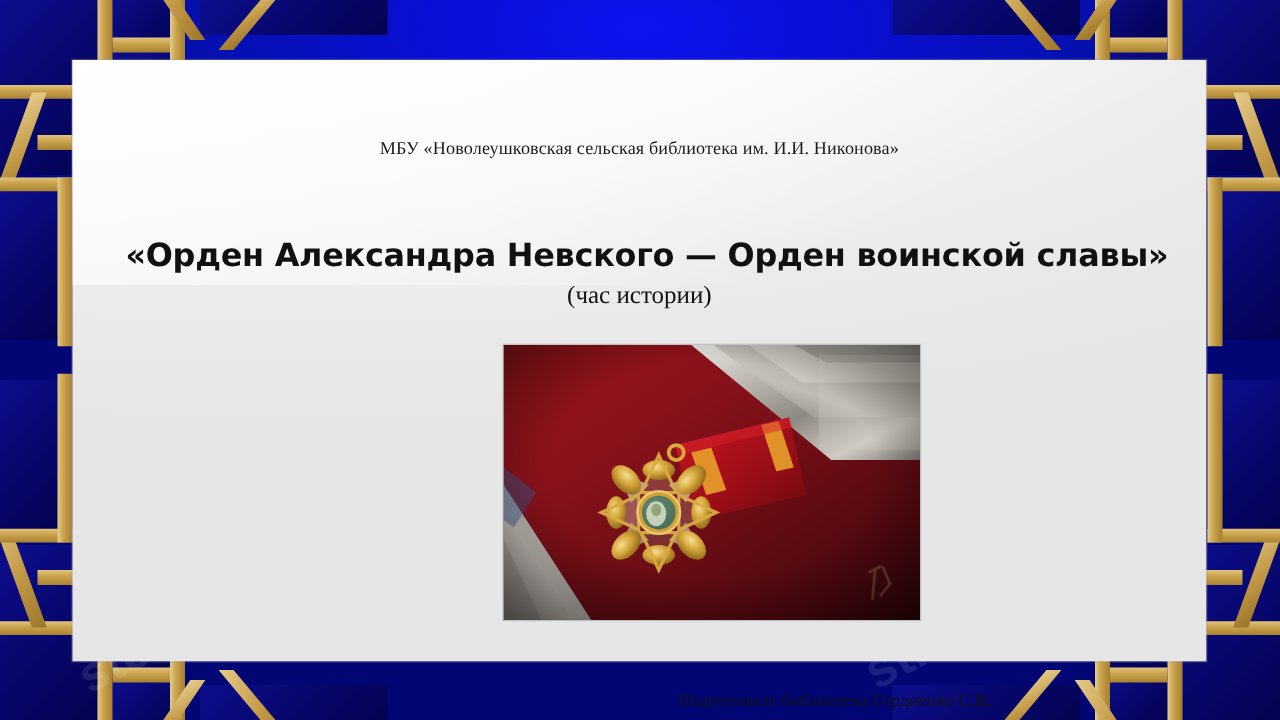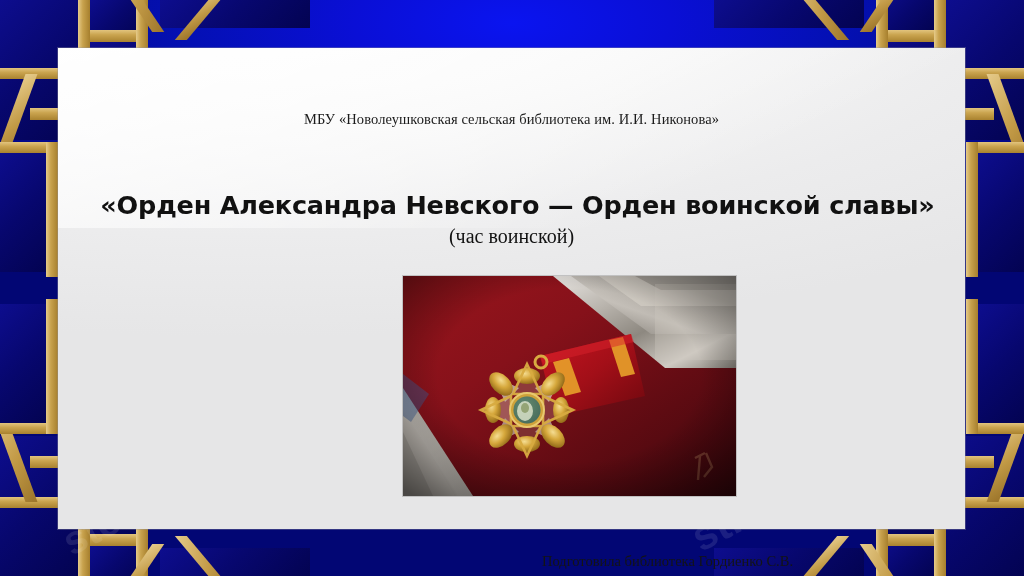--- a/index.html
+++ b/index.html
@@ -212,21 +212,21 @@
   <div class="wm" style="left:690px;top:498px;font-size:42px;transform:rotate(-28deg);">stre</div>
   <div class="wm" style="left:62px;top:508px;font-size:40px;transform:rotate(-28deg);">sto</div>
 
   <div class="panel">
     <div class="panel-sheen"></div>
 
     <div class="org-line">МБУ «Новолеушковская сельская библиотека им. И.И. Никонова»</div>
 
     <div class="title-wrap">
       <div class="title-main">«Орден Александра Невского — Орден воинской славы»</div>
-      <div class="title-sub">(час воинской)</div>
+      <div class="title-sub">(час истории)</div>
     </div>
 
     <div class="photo">
       <svg viewBox="0 0 333 220" preserveAspectRatio="none">
         <defs>
           <linearGradient id="velvet" x1="0" y1="0" x2="1" y2="1">
             <stop offset="0%" stop-color="#9a151c"></stop>
             <stop offset="35%" stop-color="#86111a"></stop>
             <stop offset="70%" stop-color="#5e0b12"></stop>
             <stop offset="100%" stop-color="#3d060c"></stop>

